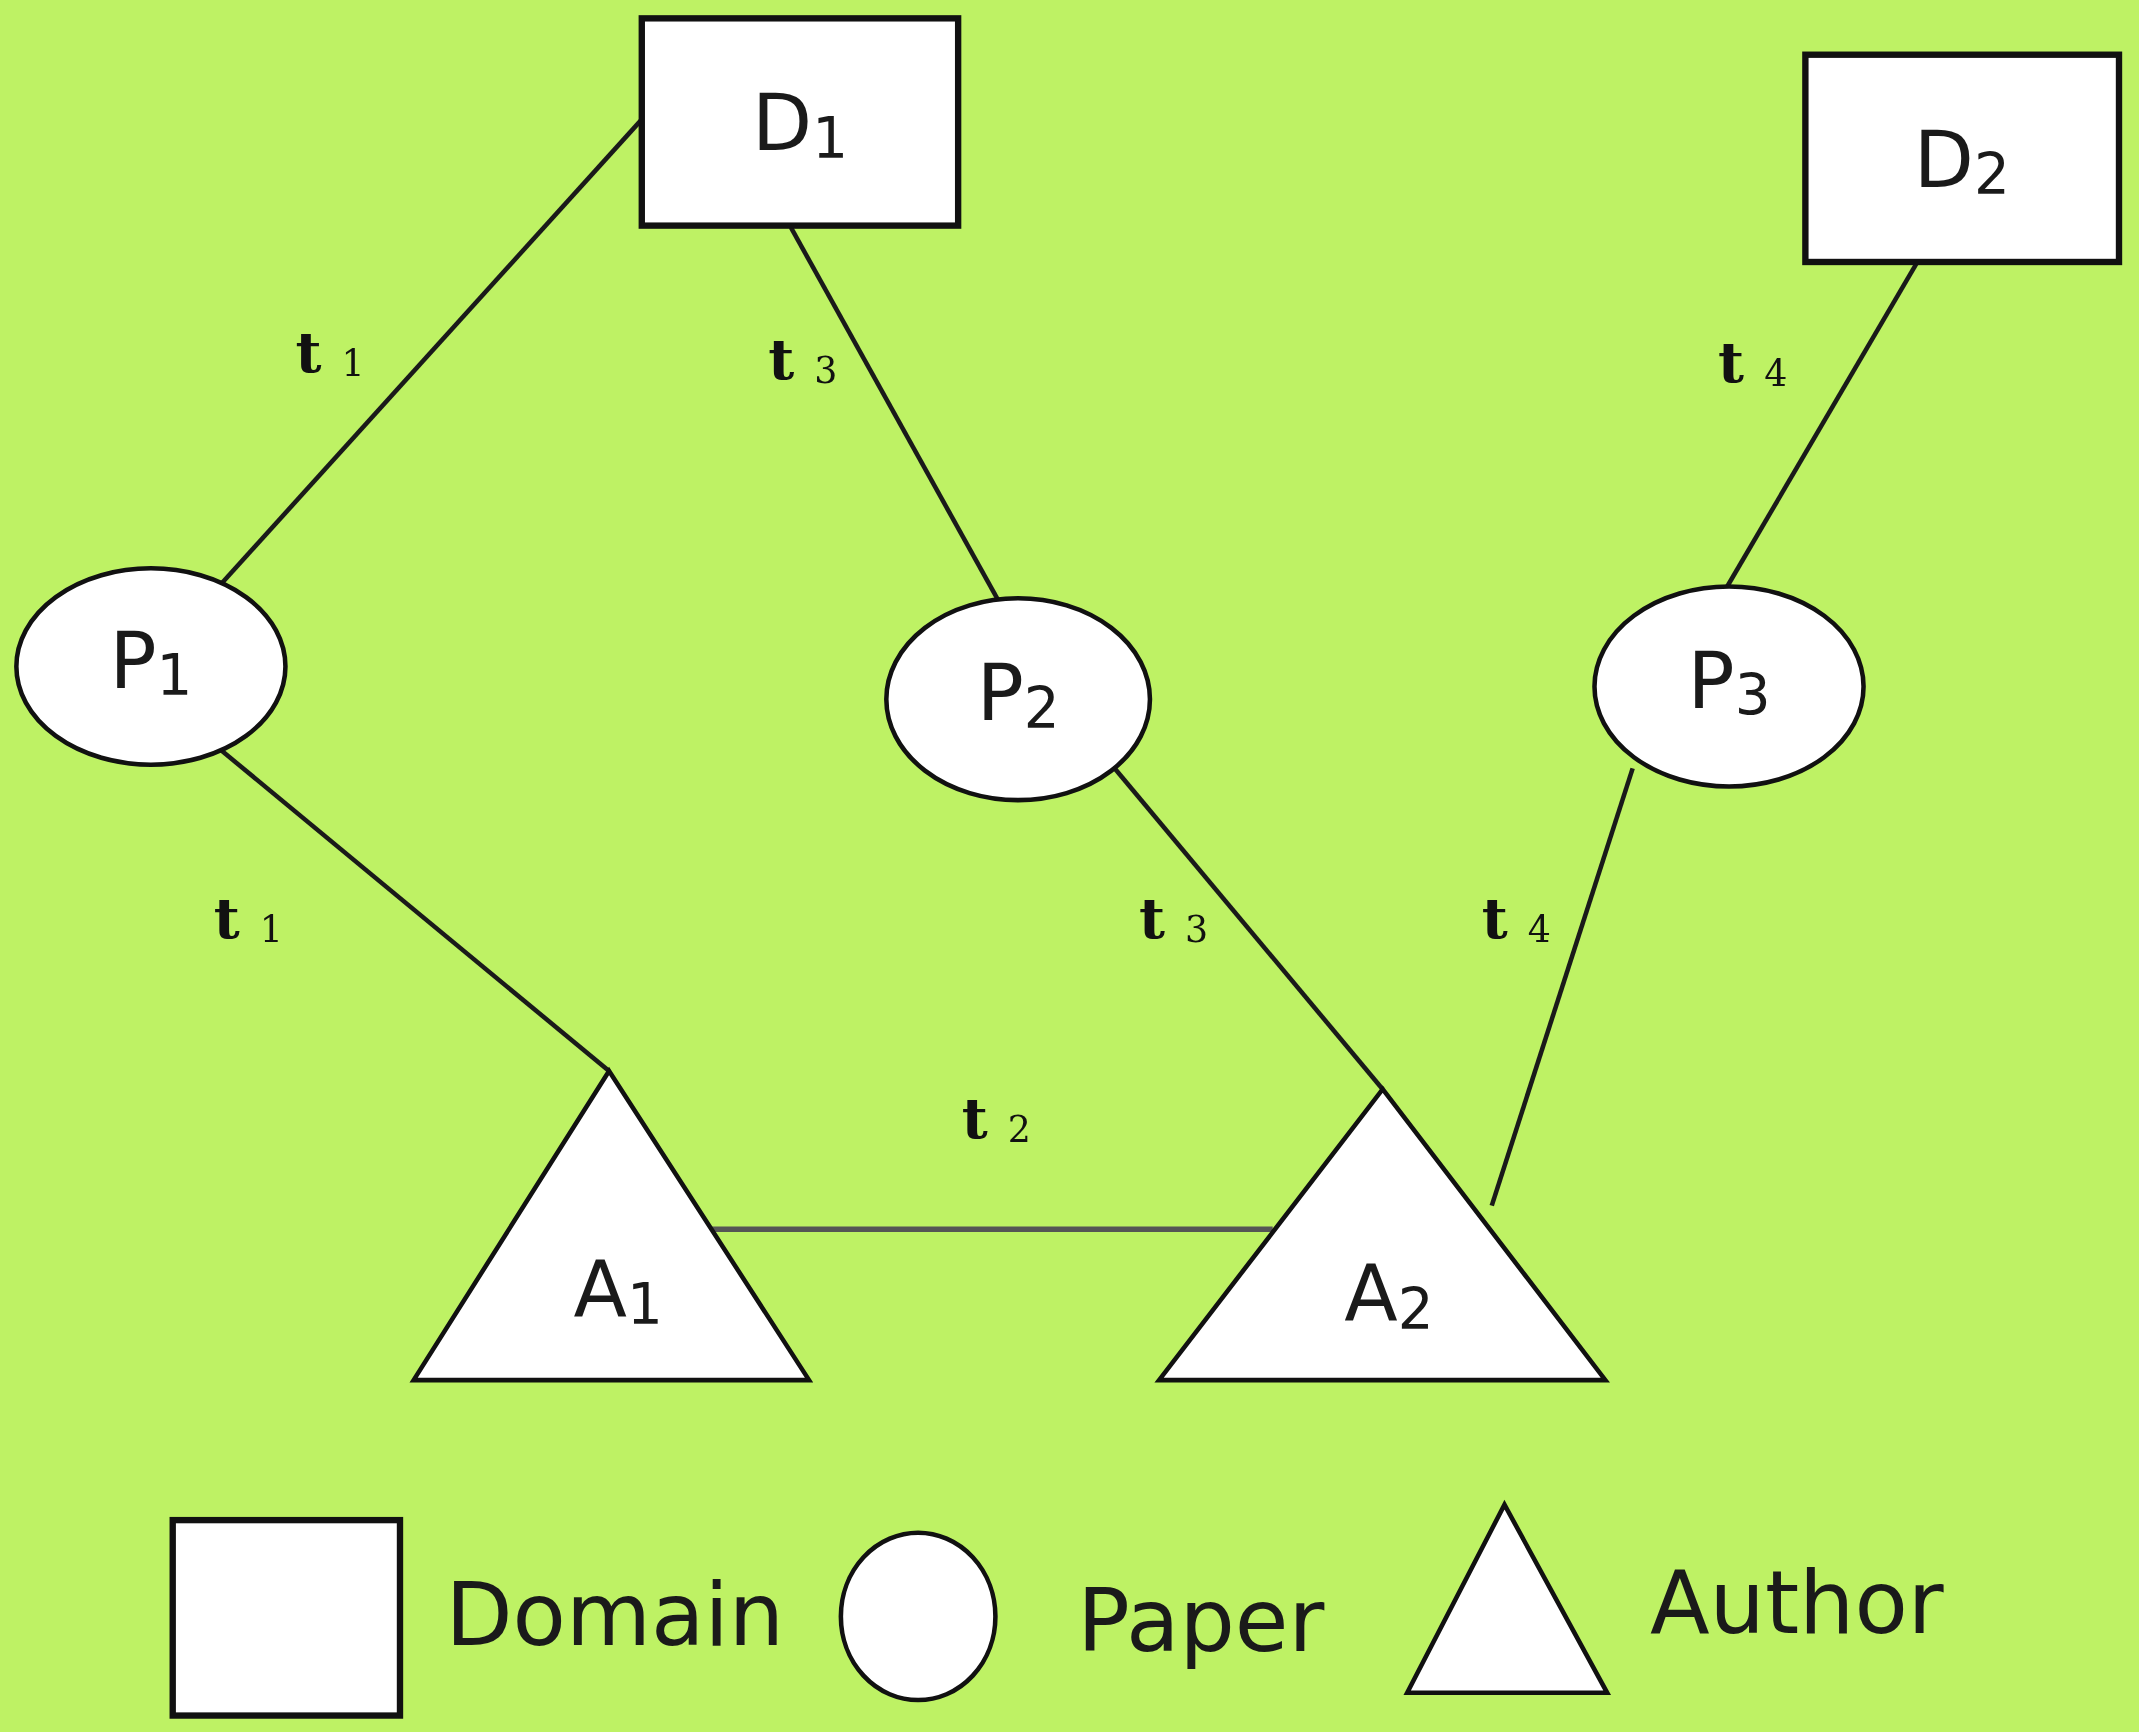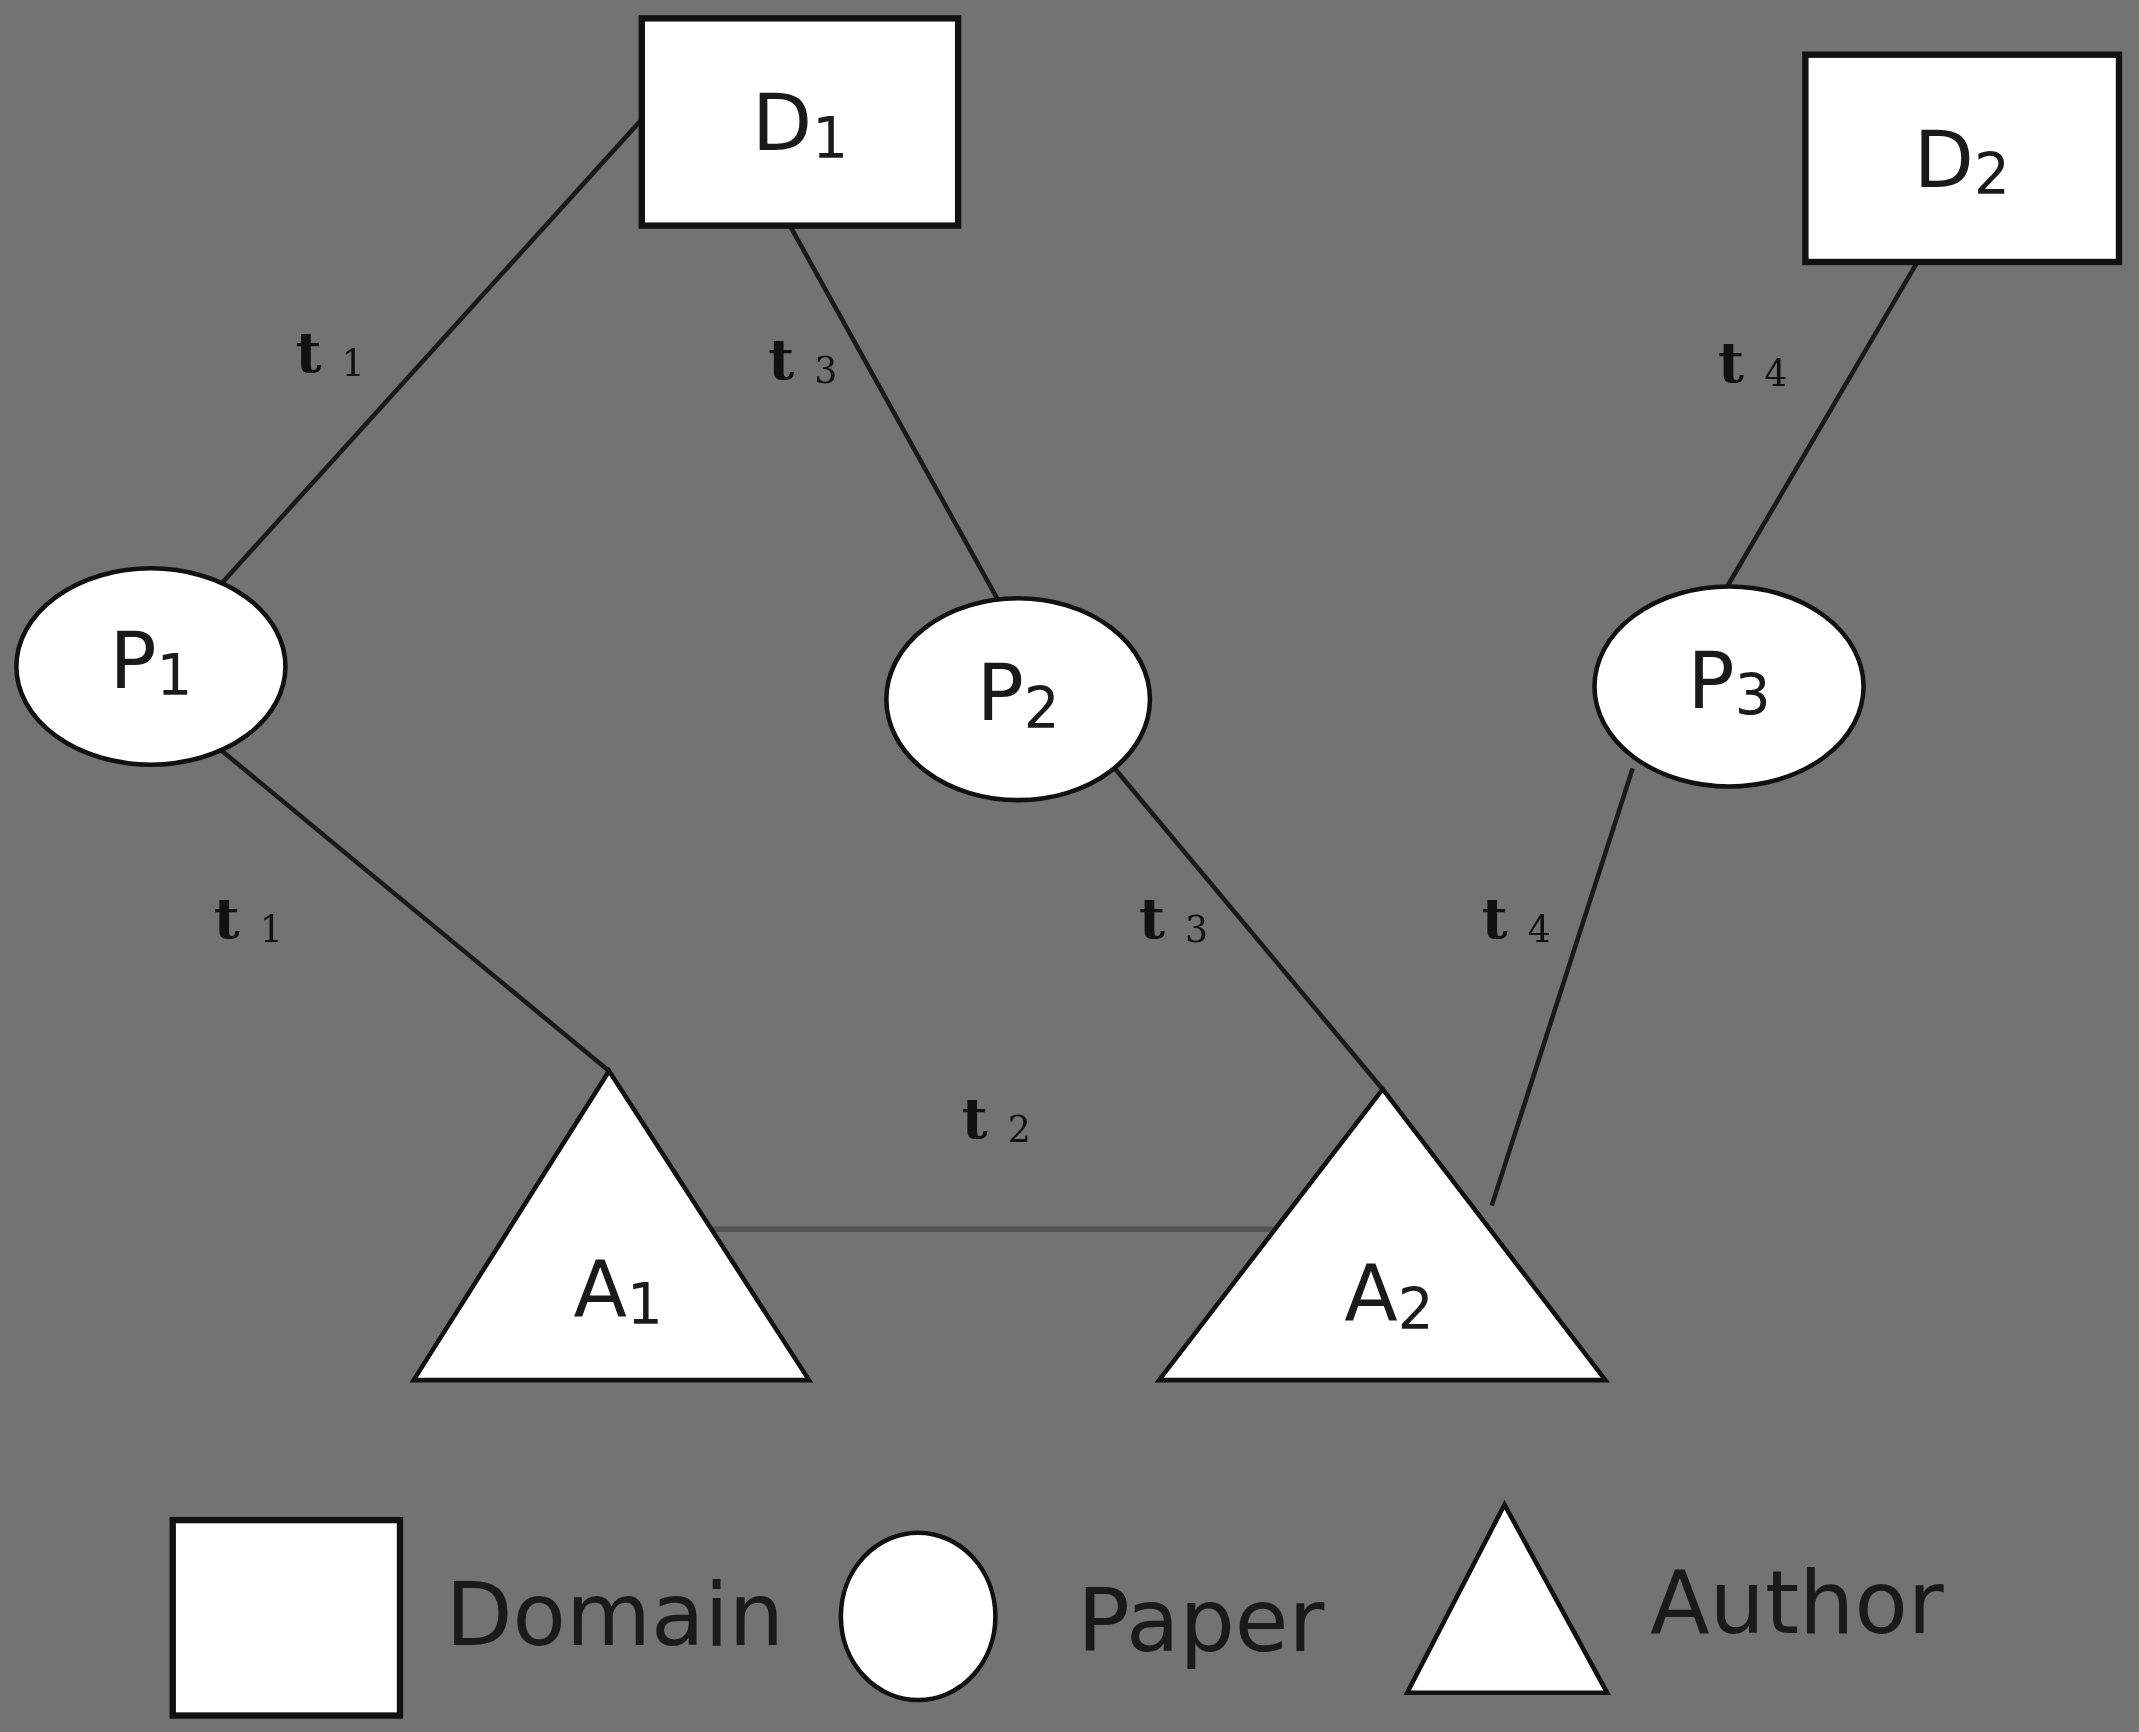--- a/index.html
+++ b/index.html
@@ -7,21 +7,21 @@
     padding: 0;
     background: #ffffff;
   }
   body {
     font-family: "Liberation Sans", sans-serif;
   }
   #canvas-wrap {
     position: relative;
     width: 2139px;
     height: 1733px;
-    background: #737373;
+    background: #bef264;
     overflow: hidden;
   }
   svg#diagram {
     position: absolute;
     left: 0;
     top: 0;
     width: 2139px;
     height: 1733px;
     display: block;
   }

